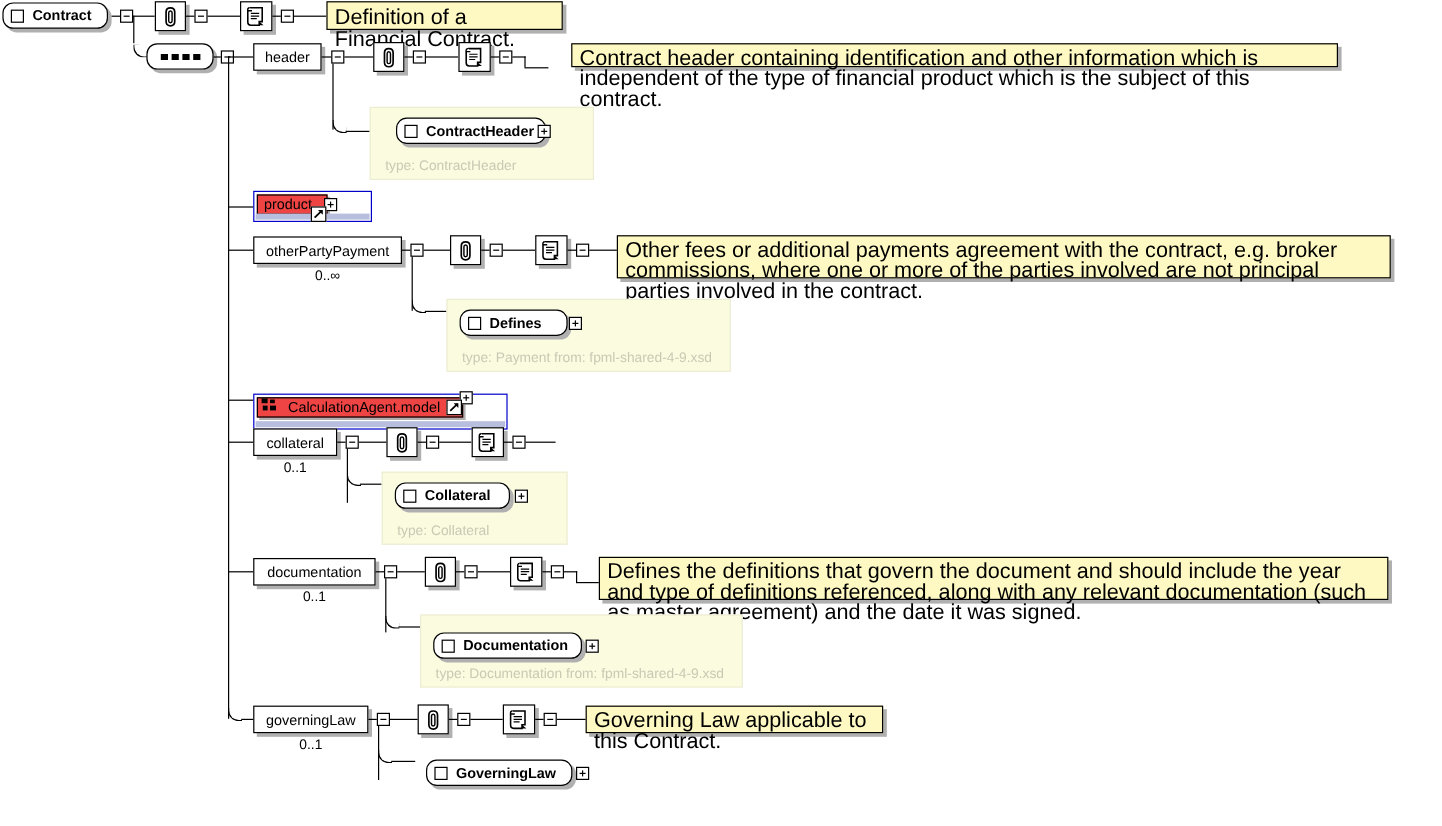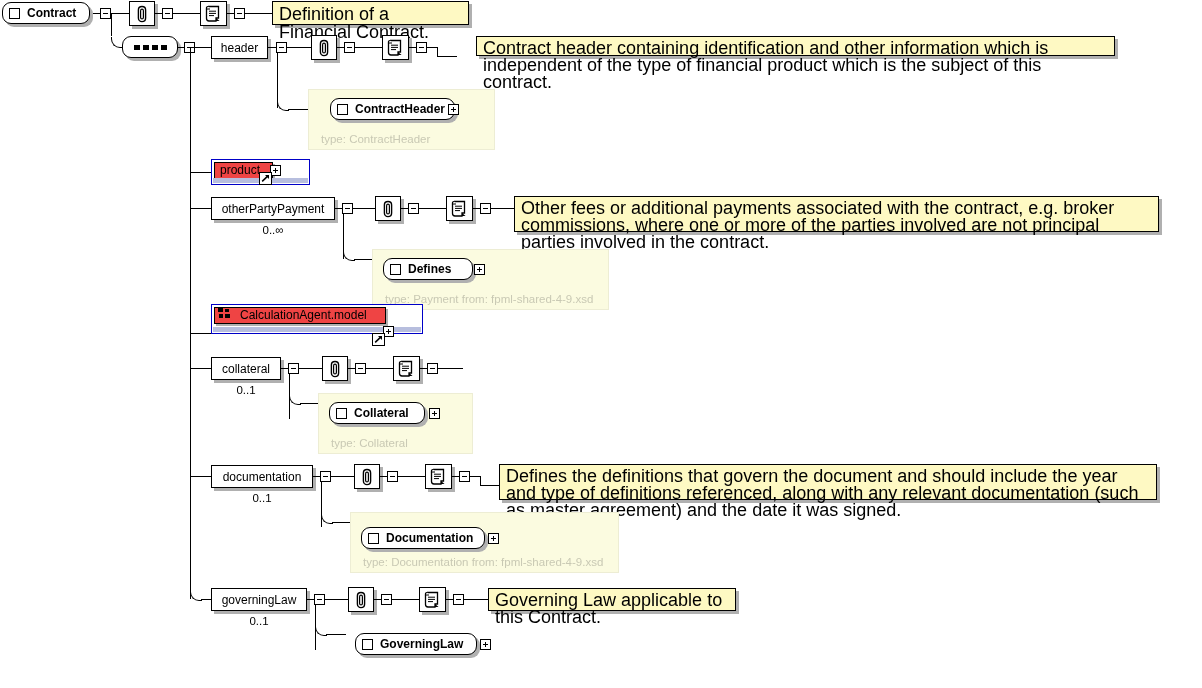--- a/index.html
+++ b/index.html
@@ -350,37 +350,37 @@
       <line x1="4" y1="6.2" x2="11" y2="6.2" stroke="#000" stroke-width="1"></line>
       <line x1="4" y1="8.4" x2="11" y2="8.4" stroke="#000" stroke-width="1"></line>
       <line x1="4" y1="10.6" x2="9" y2="10.6" stroke="#000" stroke-width="1"></line>
       <path d="M11 13 L14.6 16 L11 16 Z" fill="#000"></path>
     </svg>
   </div>
   <div class="hline" style="left:473px;top:208px;width:8px;"></div>
   <div class="toggle" style="left:480px;top:203px;"></div>
   <div class="hline" style="left:491px;top:208px;width:24px;"></div>
 
-  <div class="textbox" style="left:514px;top:196px;width:645px;height:36px;">Other fees or additional payments associated with the contract, e.g. broker commissions, where one or more of the parties involved are not principal parties involved in the contract.</div>
+  <div class="textbox" style="left:514px;top:196px;width:645px;height:36px;">Other fees or additional payments agreement with the contract, e.g. broker commissions, where one or more of the parties involved are not principal parties involved in the contract.</div>
 
   <div class="vline" style="left:343px;top:214px;height:45px;"></div>
   <div class="elbow-tl" style="left:343px;top:250px;width:11px;height:10px;"></div>
   <div class="hline" style="left:354px;top:259px;width:20px;"></div>
 
   <div class="typepanel" style="left:372px;top:249px;width:237px;height:61px;">
     <span class="typelabel">type: Payment from: fpml-shared-4-9.xsd</span>
   </div>
   <div class="octa" style="left:383px;top:258px;width:90px;height:22px;">
     <span class="sq"></span>
     <span class="lbl">Defines</span>
   </div>
   <div class="toggle plus" style="left:474px;top:264px;"></div>
 
   <div class="hline" style="left:190px;top:333px;width:22px;"></div>
-  <div class="refnode" style="left:211px;top:304px;width:212px;height:30px;">
+  <div class="refnode" style="left:211px;top:328px;width:212px;height:30px;">
     <div class="inner" style="left:2px;top:2px;width:172px;height:17px;">
       <span class="grpicon">
         <i style="left:0;top:0;width:5px;height:4px;"></i>
         <i style="left:7px;top:1px;width:4px;height:3px;"></i>
         <i style="left:1px;top:6px;width:4px;height:4px;"></i>
         <i style="left:7px;top:6px;width:5px;height:4px;"></i>
       </span>
       <span class="txt">CalculationAgent.model</span>
     </div>
     <div class="botbar" style="width:208px;"></div>

